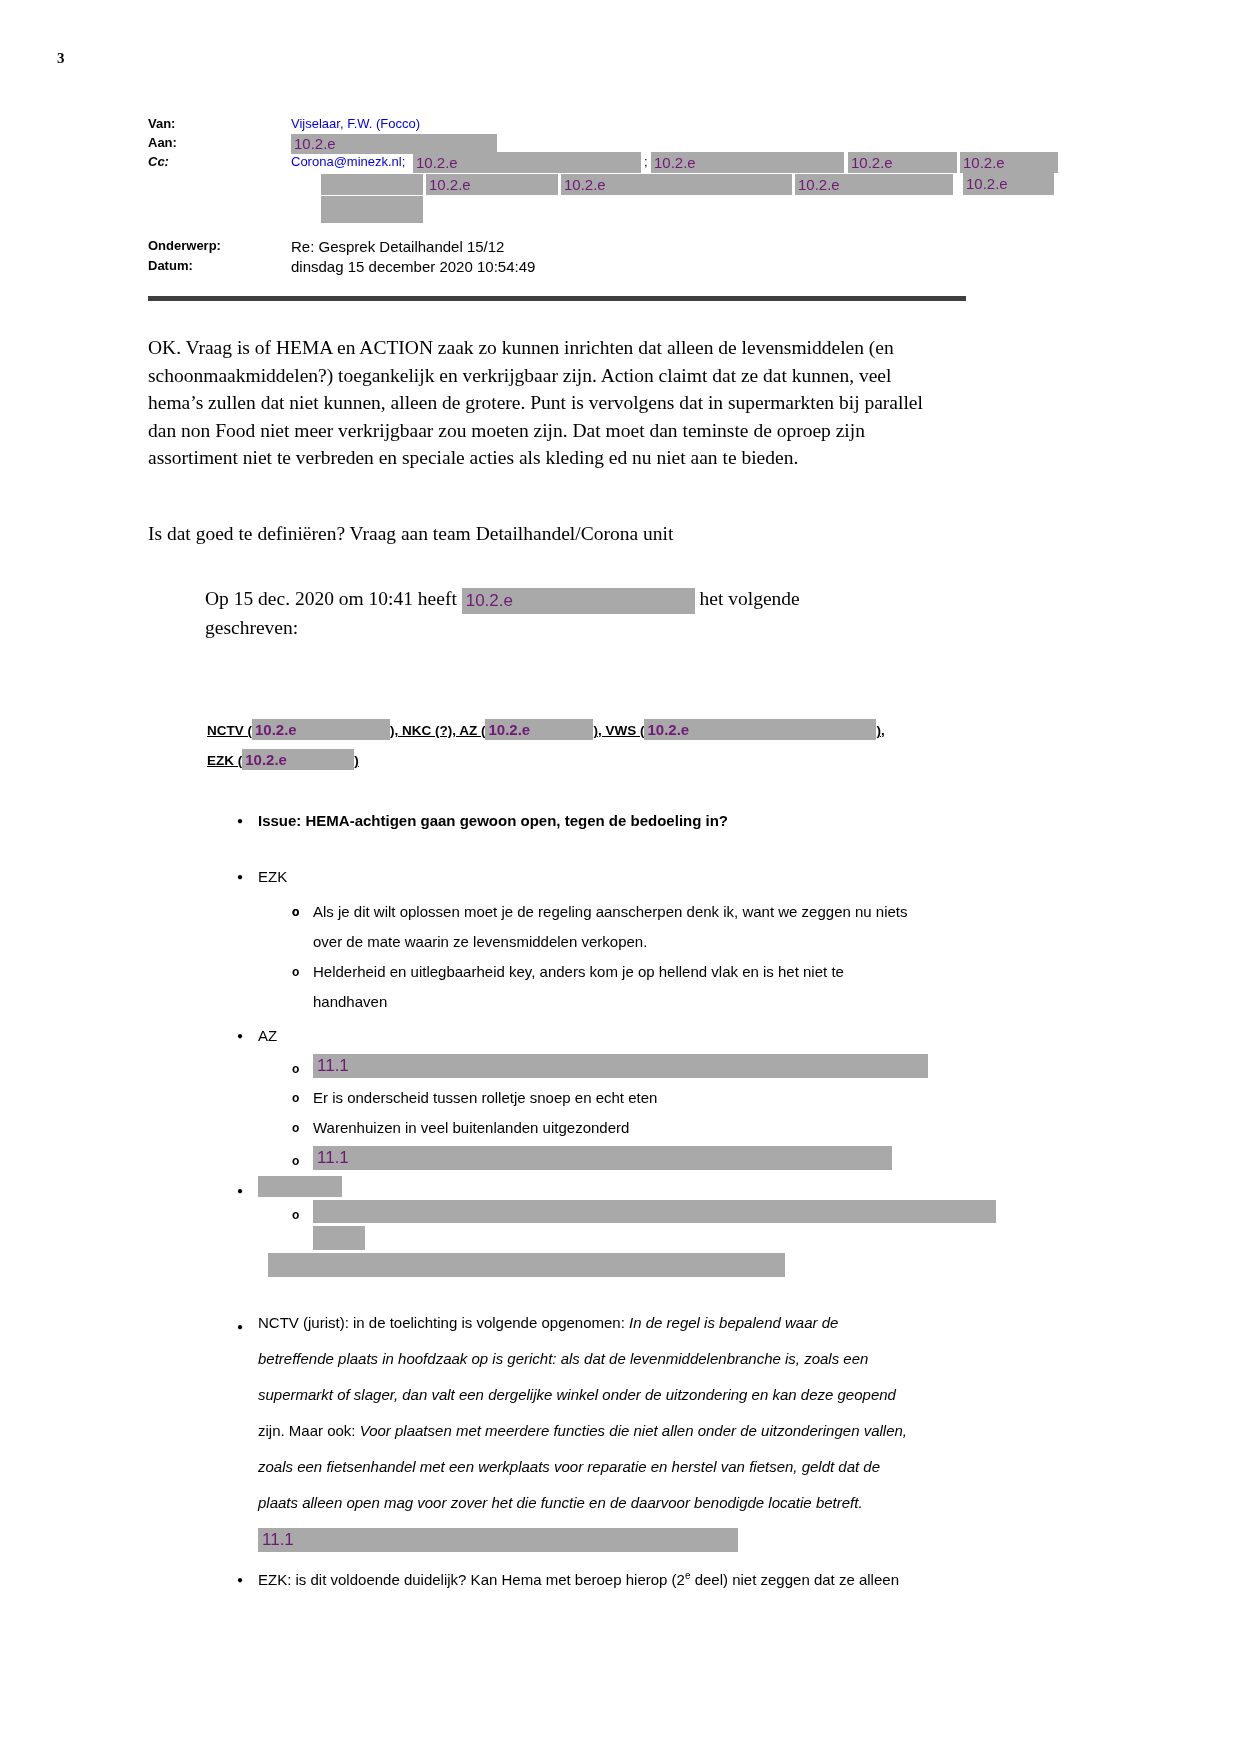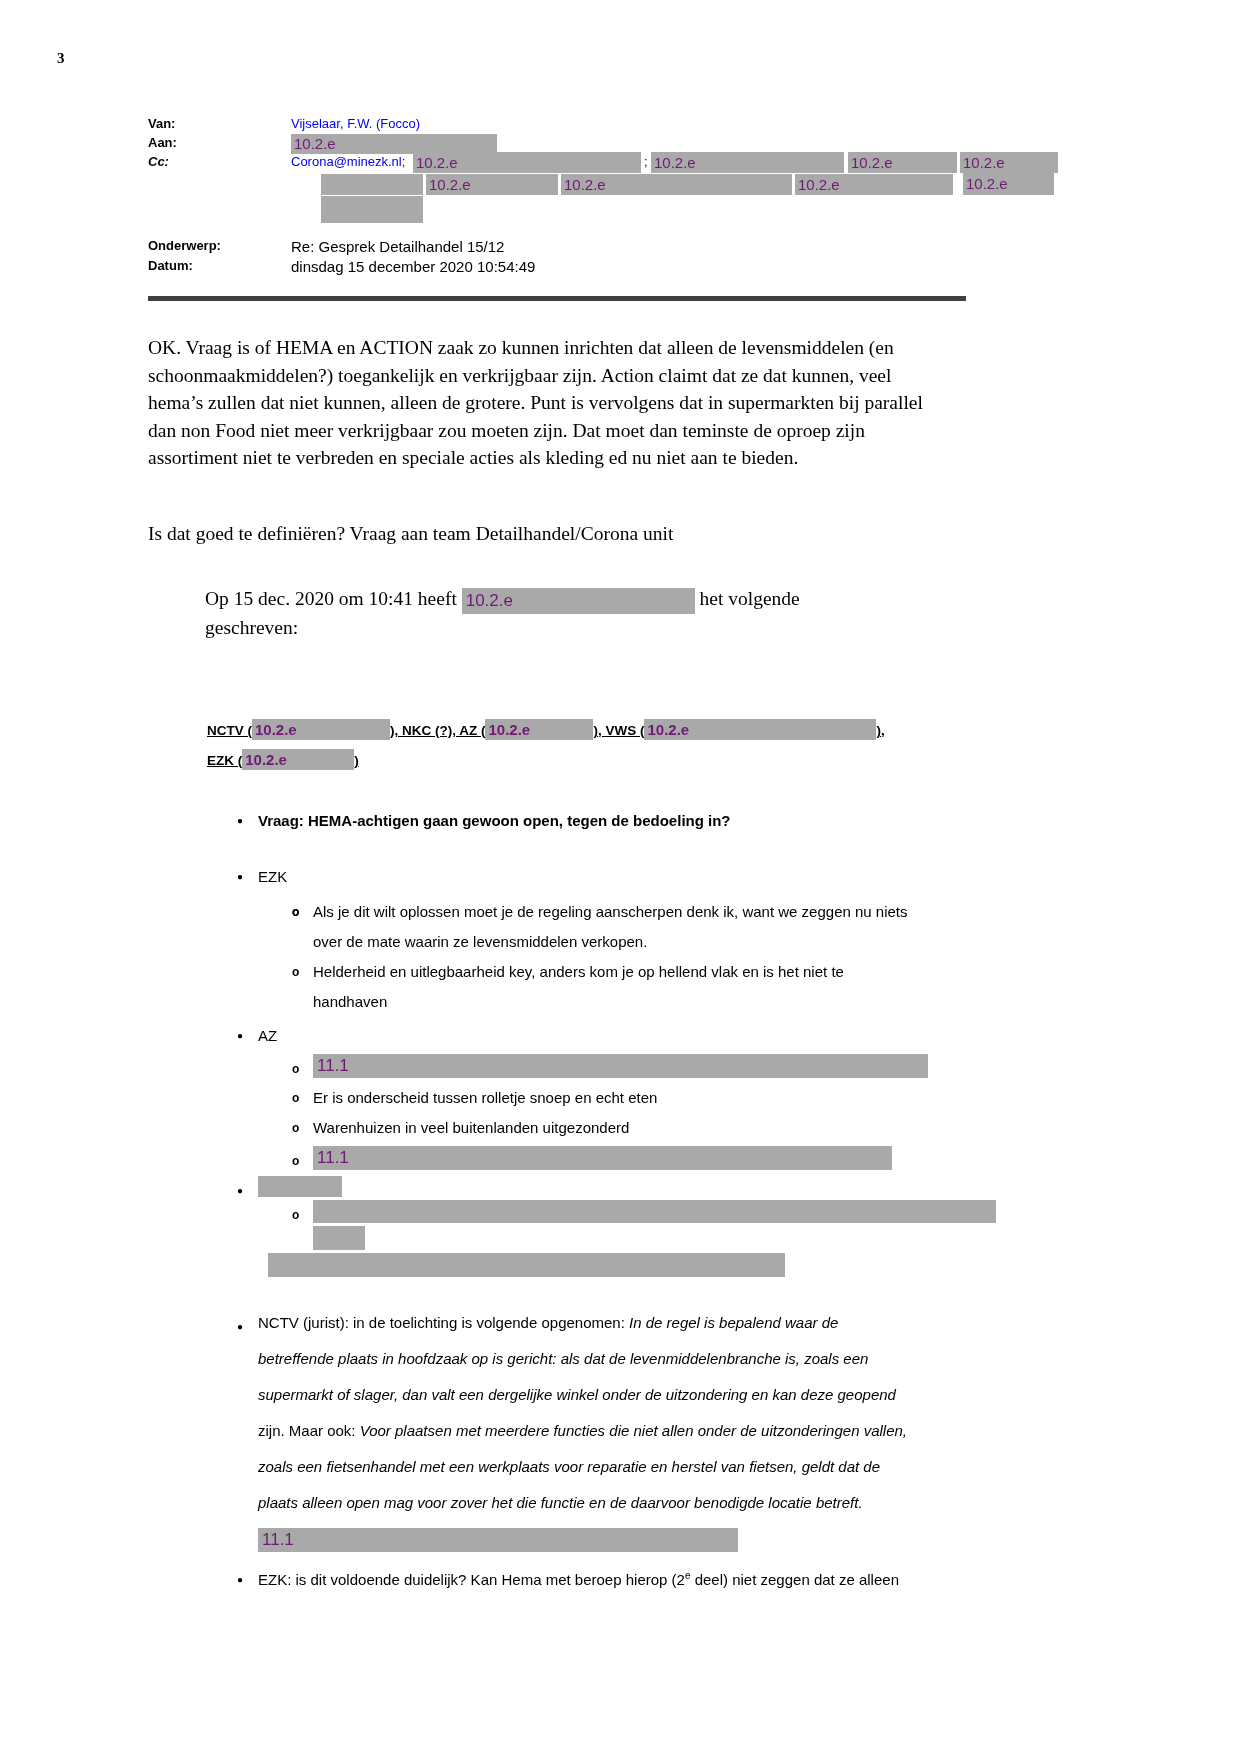--- a/index.html
+++ b/index.html
@@ -113,21 +113,21 @@
     </div>
     <div>
       <span class="txt">EZK (</span><span class="redact small" style="display:inline-block; vertical-align:-5px; width:112px;">10.2.e</span><span class="txt">)</span>
     </div>
   </div>
 
   <div class="abs bullets" style="left:237px; top:806px;">
 
     <div class="li1 bold">
       <span class="dot">●</span>
-      <span>Vraag: HEMA-achtigen gaan gewoon open, tegen de bedoeling in?</span>
+      <span>Issue: HEMA-achtigen gaan gewoon open, tegen de bedoeling in?</span>
     </div>
 
     <div class="li1" style="margin-top:26px;">
       <span class="dot">●</span>
       <span>EZK</span>
     </div>
 
     <div class="li2" style="margin-top:5px;">
       <span class="circ">o</span>
     </div>

